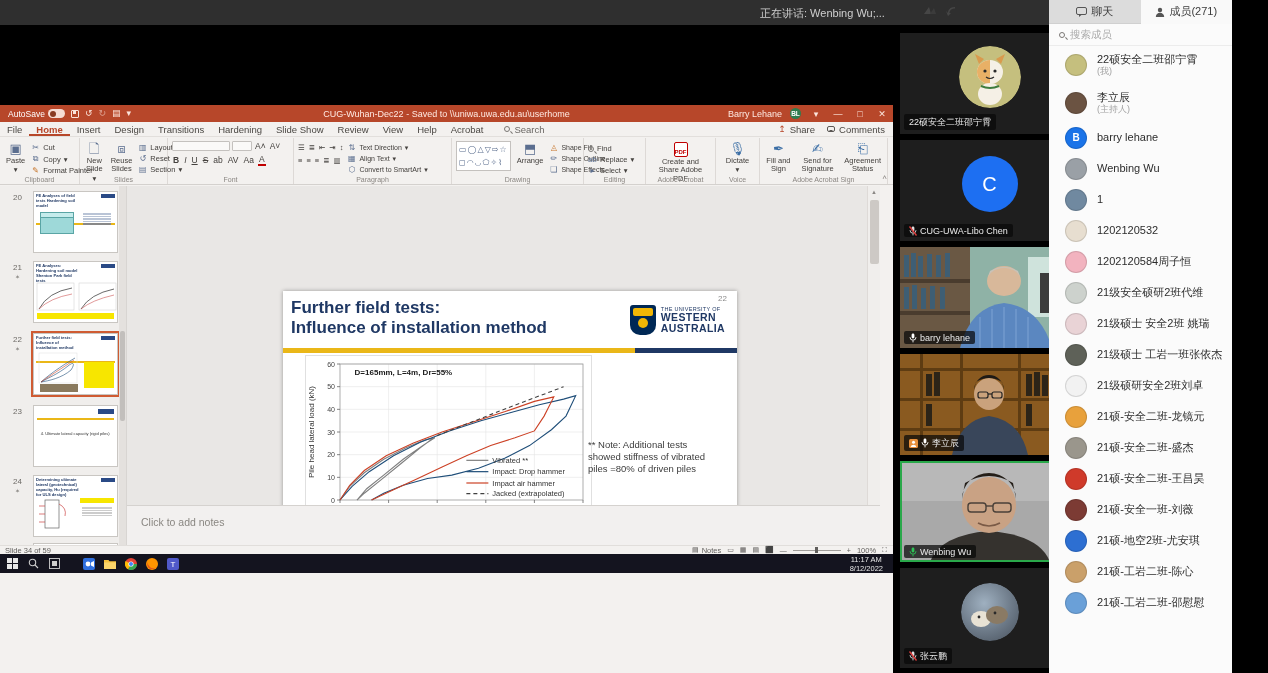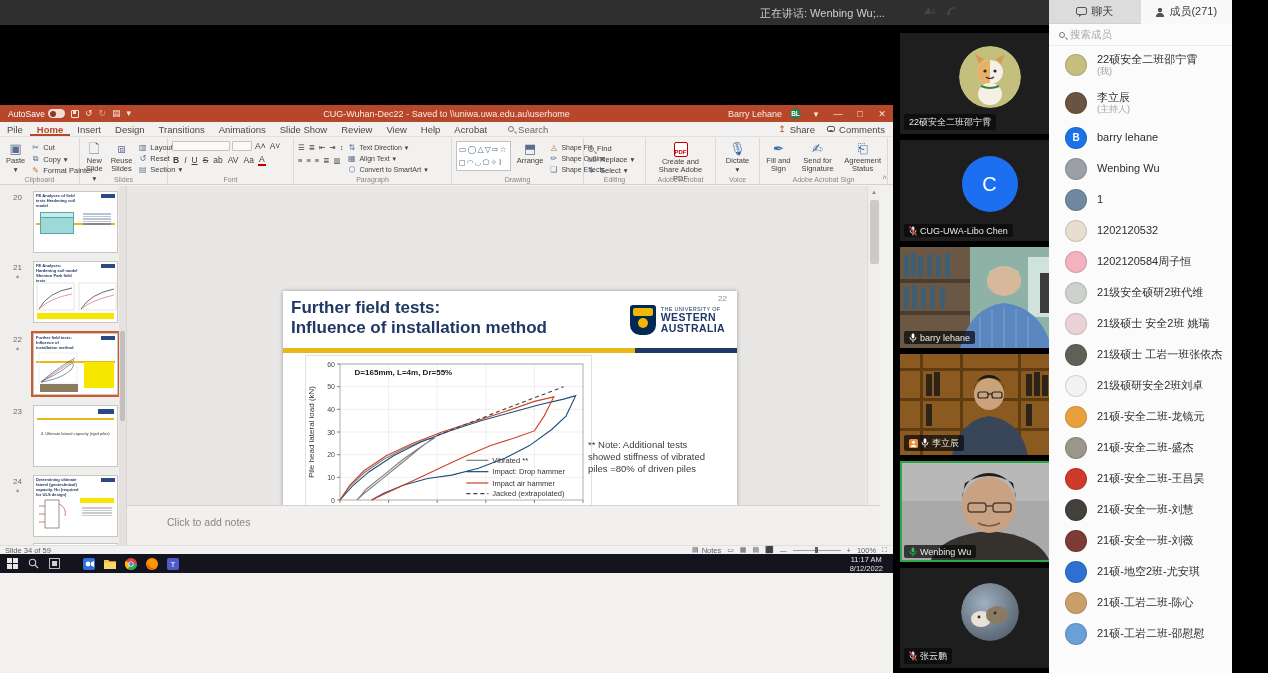--- a/index.html
+++ b/index.html
@@ -77,21 +77,21 @@
   .uwa-line1{font-size:5.5px;letter-spacing:.3px}
   .uwa-line2{font-size:10.5px;font-weight:bold;letter-spacing:.4px}
   .bar-gold{position:absolute;left:0;top:57px;width:352px;height:5px;background:#eab718}
   .bar-navy{position:absolute;left:352px;top:57px;width:102px;height:5px;background:#1f3864}
   .chartbox{position:absolute;left:22px;top:64px;width:287px;height:172px;background:#fff;border:1px solid #e0e0e0}
   .slide-note{position:absolute;left:305px;top:148px;width:142px;font-size:9.5px;color:#3c3c3c;line-height:1.25}
   .callout{position:absolute;left:303px;top:227px;width:147px;height:86px;background:#f7e600;color:#111;font-size:10.5px;line-height:1.18;padding:4px 6px}
   .photo{position:absolute;left:47px;top:238px;width:216px;height:76px;overflow:hidden}
   .vscroll{position:absolute;right:0;top:0;width:13px;height:100%;background:#f0eeec;border-left:1px solid #dedad7;font-size:6px;color:#8a8784;text-align:center}
   .vthumb{position:absolute;left:2px;top:14px;width:9px;height:64px;background:#cdc9c5;border-radius:2px}
-  .notes{position:absolute;left:127px;top:400px;width:753px;height:44px;background:#f2f0ef;border-top:1px solid #d5d2cf;font-size:10.5px;color:#8a8782;padding:10px 0 0 40px}
+  .notes{position:absolute;left:127px;top:400px;width:753px;height:44px;background:#f2f0ef;border-top:1px solid #d5d2cf;font-size:10.5px;color:#8a8782;padding:10px 0 0 14px}
 
   
   .statusbar{position:absolute;left:0;top:440px;width:100%;height:9px;background:#f3f1ef;border-top:1px solid #e1dedb;font-size:7.5px;color:#605e5c;display:flex;align-items:center}
   .sb-right{position:absolute;right:6px;display:flex;align-items:center;gap:6px}
   .sb-ic{font-size:7px;color:#605e5c}
   .zoomtrack{width:48px;height:1px;background:#a09d9a;position:relative}
   .zoomtrack:after{content:"";position:absolute;left:22px;top:-2.5px;width:3px;height:6px;background:#605e5c}
 
   
   .taskbar{left:0;top:554px;width:893px;height:19px;background:#14141f;display:flex;align-items:center;gap:9px;padding-left:6px}
@@ -159,26 +159,26 @@
         <span class="bl-badge">BL</span>
         <span class="winbtn">▾</span>
         <span class="winbtn">—</span>
         <span class="winbtn">□</span>
         <span class="winbtn">✕</span>
       </div>
     </div>
 
     <div class="ppt-menu">
       <span id="menu-mount" style="display:flex;height:100%">
-          <span class="mtab">Pile</span>
+          <span class="mtab">File</span>
           <span class="mtab active">Home</span>
           <span class="mtab">Insert</span>
           <span class="mtab">Design</span>
           <span class="mtab">Transitions</span>
-          <span class="mtab">Animations</span>
+          <span class="mtab">Hardening</span>
           <span class="mtab">Slide Show</span>
           <span class="mtab">Review</span>
           <span class="mtab">View</span>
           <span class="mtab">Help</span>
           <span class="mtab">Acrobat</span>
         </span>
       <span class="menusearch">
         <span class="mag"></span>
         <span>Search</span>
       </span>
@@ -980,27 +980,20 @@
   </div>
 
   <div class="mrow">
     <span class="mavatar" style="background: rgb(207, 58, 42);"></span>
     <span>
       <div class="mname">21硕-安全二班-王昌昊</div>
 
     </span>
   </div>
 
-  <div class="mrow">
-    <span class="mavatar" style="background: rgb(68, 64, 60);"></span>
-    <span>
-      <div class="mname">21硕-安全一班-刘慧</div>
-
-    </span>
-  </div>
 
   <div class="mrow">
     <span class="mavatar" style="background: rgb(124, 59, 52);"></span>
     <span>
       <div class="mname">21硕-安全一班-刘薇</div>
 
     </span>
   </div>
 
   <div class="mrow">

